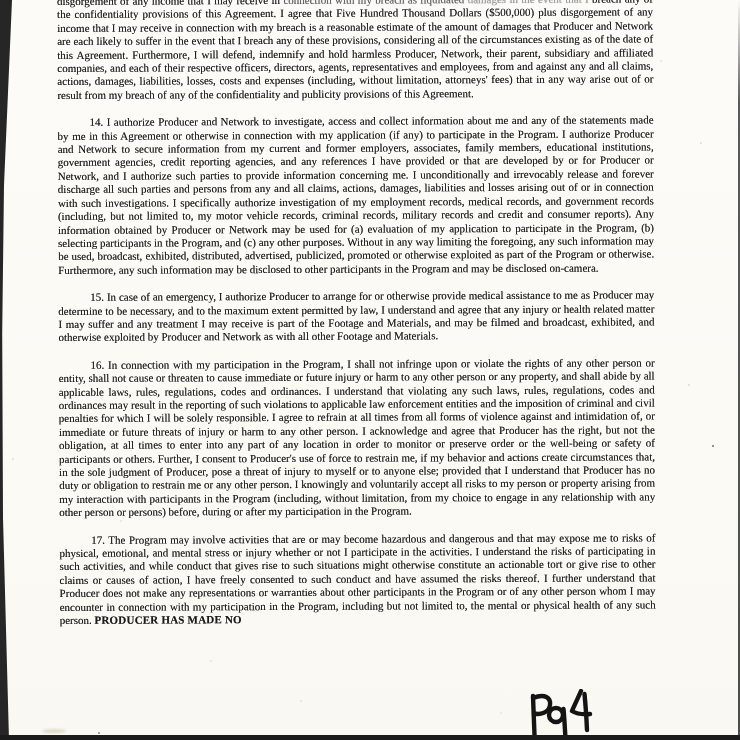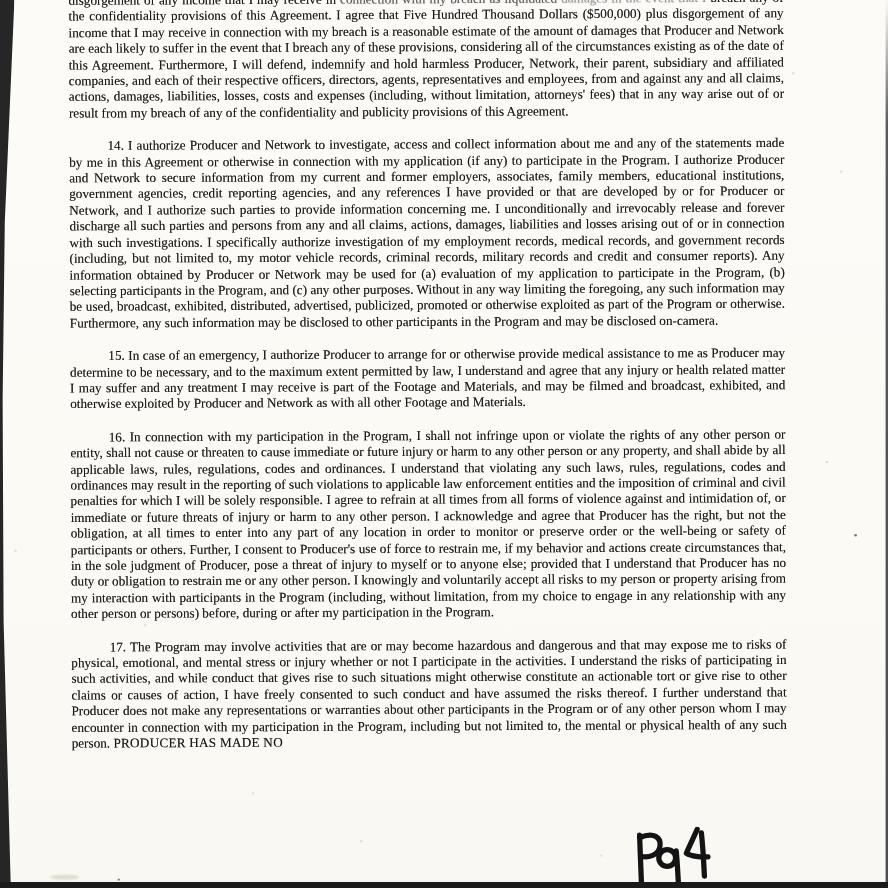--- a/index.html
+++ b/index.html
@@ -3,21 +3,21 @@
 <meta charset="utf-8">
 <style>
   html,body{margin:0;padding:0;background:#101010;}
   .scan{position:relative;width:740px;height:740px;background:linear-gradient(180deg,#fcfbf7 0%,#fbfaf5 60%,#f9f8f2 100%);overflow:hidden;font-family:"Liberation Serif","DejaVu Serif",serif;}
   .text-block{position:absolute;left:57px;top:0;width:596px;font-size:11px;line-height:13.4px;color:#1b1b1b;text-align:justify;transform:rotate(-0.25deg);transform-origin:0 0;text-shadow:0 0 .5px rgba(10,10,10,.55);}
   .text-block p{margin:14px 0 0 0;}
   .text-block p.first{margin-top:-5px;}
   .para-num{text-indent:32px;}
   .fade-mid{color:#5d5d5d;text-shadow:0 0 .8px rgba(90,90,90,.5);}
   .fade-light{color:#989898;text-shadow:0 0 1px rgba(150,150,150,.55);}
-  .bold-tail{font-weight:normal;letter-spacing:.2px;}
+  .bold-tail{font-weight:bold;letter-spacing:.2px;}
   
   .edge-left{position:absolute;left:0;top:0;width:14px;height:740px;background:#262626;clip-path:polygon(0 0,12px 0,4px 185px,2.2px 333px,3px 518px,9px 740px,0 740px);filter:blur(.3px);}
   .edge-right{position:absolute;right:0;top:0;width:2px;height:740px;background:linear-gradient(180deg,rgba(90,90,90,0) 0%,#5a5a5a 14%,#4c4c4c 100%);}
   .edge-bottom{position:absolute;left:0;bottom:0;width:740px;height:5px;background:#1b1b1b;}
   
   .handwriting{position:absolute;left:526px;top:689px;width:68px;height:52px;}
   .handwriting path,.handwriting circle{fill:none;stroke:#141414;stroke-width:4.4;stroke-linecap:round;stroke-linejoin:round;}
   .hidden-label{position:absolute;width:1px;height:1px;overflow:hidden;opacity:0;}
   
   .smudge{position:absolute;left:42px;top:729px;width:24px;height:4px;background:#d9d6c2;border-radius:50%;filter:blur(1px);opacity:.85;}

